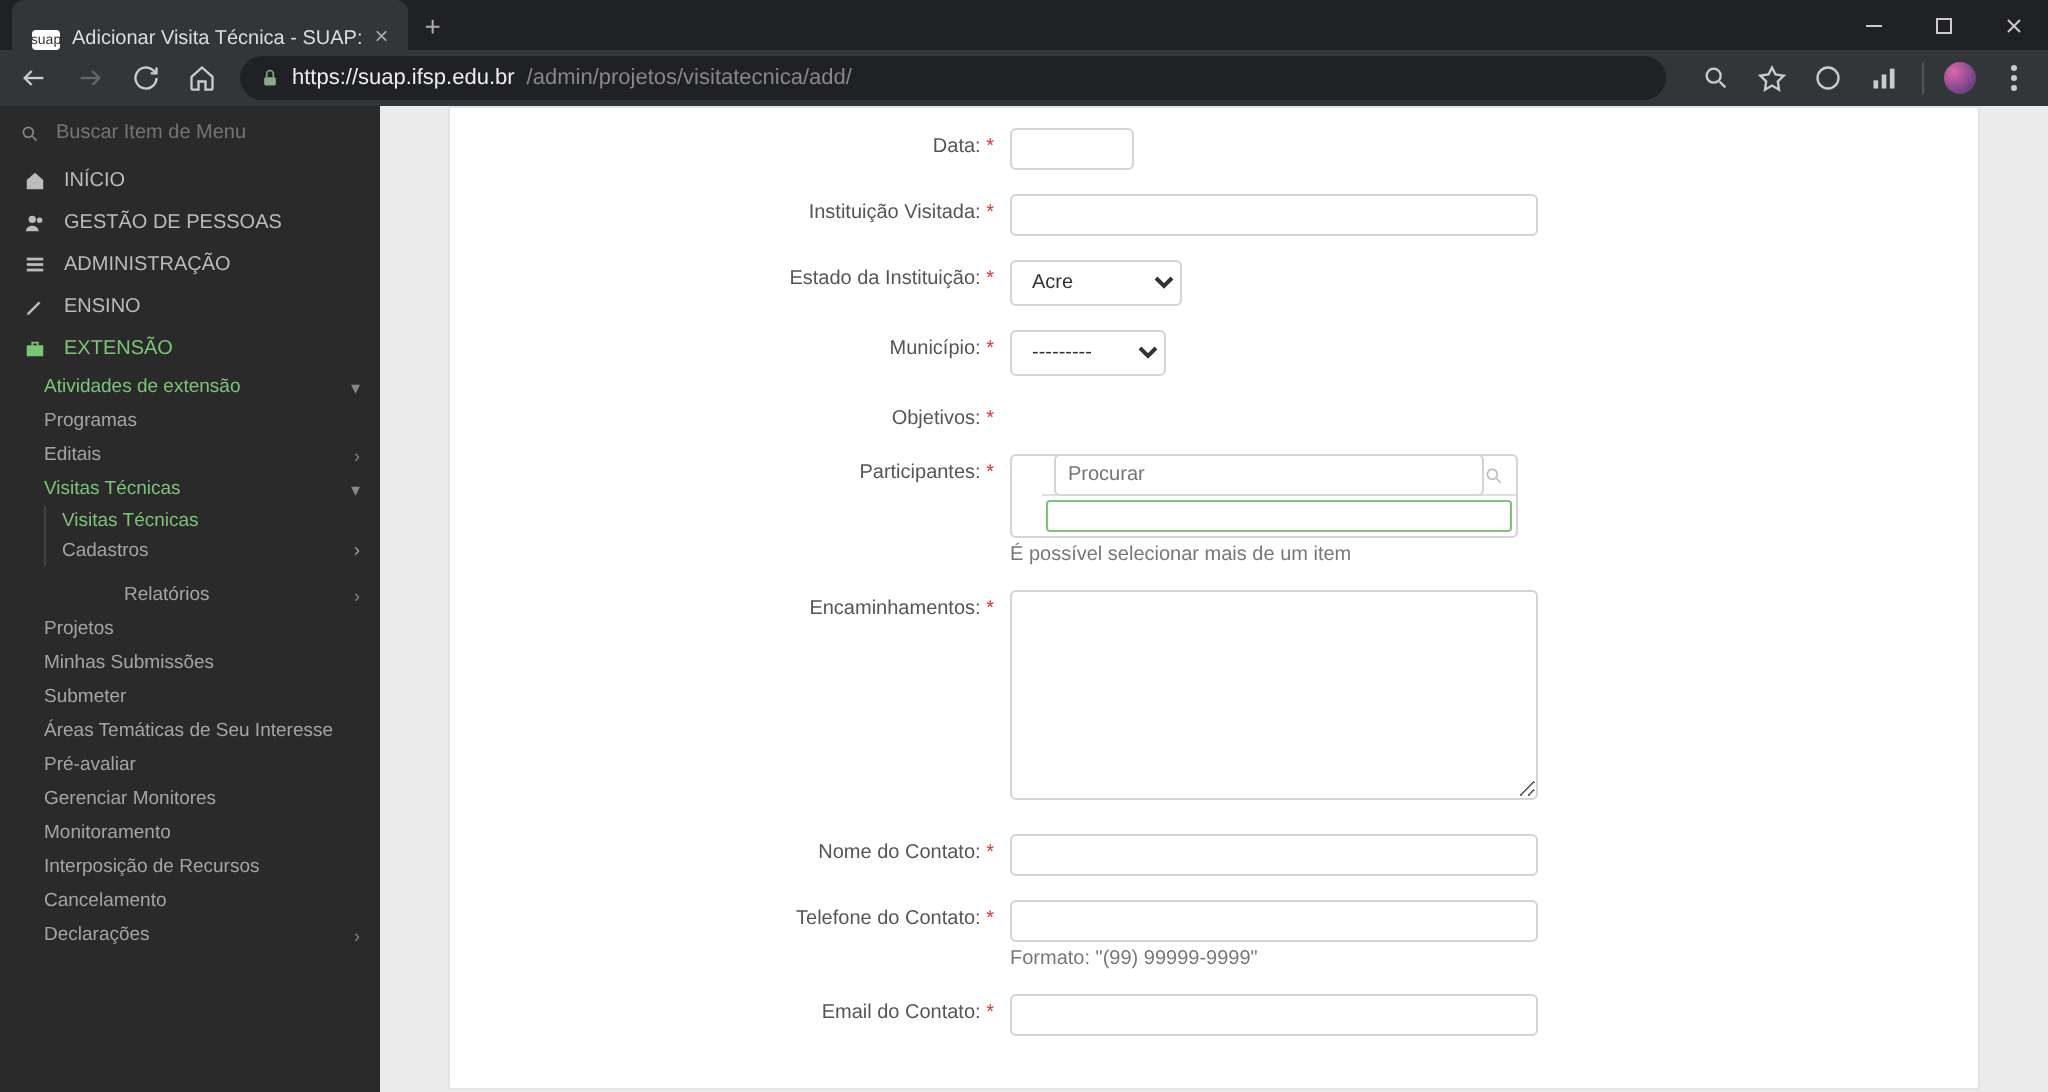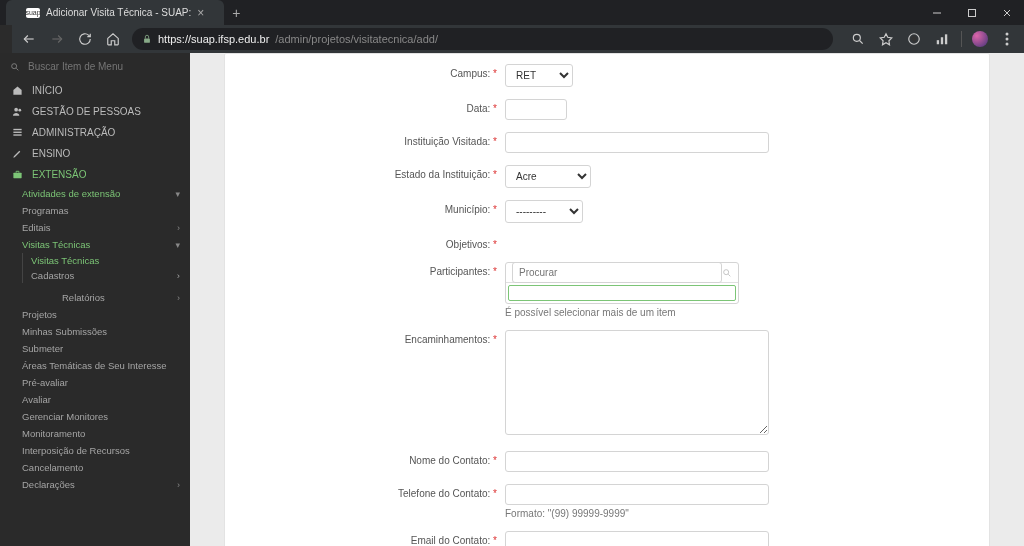--- a/index.html
+++ b/index.html
@@ -1,28 +1,28 @@
 <!DOCTYPE html>
 <html><head>
   <meta charset="utf-8">
   <style>
     * { margin: 0; padding: 0; box-sizing: border-box; font-family: -apple-system, BlinkMacSystemFont, "Segoe UI", Arial, sans-serif; }
     body { width: 1024px; height: 546px; overflow: hidden; background: #2b2b2b; }
 
     
     .titlebar { height: 25px; background: #202124; display: flex; align-items: center; color: #bbb; }
-    .tab { display: flex; align-items: center; background: #323639; height: 25px; padding: 0 20px; border-radius: 6px 6px 0 0; margin-left: 6px; min-width: 160px; font-size: 10px; color: #ddd; gap: 6px; }
+    .tab { display: flex; align-items: flex-end; background: #323639; height: 25px; padding: 0 10px; border-radius: 6px 6px 0 0; margin-left: 6px; min-width: 160px; font-size: 10px; color: #ddd; gap: 6px; }
     .tab-favicon { width: 14px; height: 10px; background: #fff; color: #333; font-size: 7px; display: flex; align-items: center; justify-content: center; border-radius: 2px; }
     .tab-close { margin-left: auto; font-size: 12px; color: #aaa; cursor: pointer; }
     .new-tab { margin-left: 8px; color: #aaa; font-size: 14px; cursor: pointer; }
     .win-controls { margin-left: auto; display: flex; gap: 0; }
     .win-btn { width: 35px; height: 25px; display: flex; align-items: center; justify-content: center; color: #ccc; font-size: 11px; cursor: pointer; }
 
     
-    .addrbar { height: 28px; background: #323639; display: flex; align-items: center; padding: 0 8px; gap: 10px; margin-left: 12px; }
+    .addrbar { height: 28px; background: #323639; display: flex; align-items: center; padding: 0 8px; gap: 10px; }
     .nav-icon { color: #bbb; font-size: 14px; display: flex; align-items: center; justify-content: center; width: 18px; cursor: pointer; }
     .nav-icon.disabled { color: #666; }
     .url-box { flex: 1; background: #202124; border-radius: 12px; height: 22px; display: flex; align-items: center; padding: 0 10px; font-size: 11px; color: #ccc; gap: 6px; }
     .url-host { color: #eee; }
     .url-path { color: #888; }
     .right-icons { display: flex; gap: 10px; align-items: center; margin-left: 6px; }
     .avatar { width: 16px; height: 16px; border-radius: 50%; background: radial-gradient(circle at 30% 30%, #d6a, #437); }
     .divider { width: 1px; height: 16px; background: #555; }
 
     
@@ -53,21 +53,21 @@
     .form-field { flex: 1; padding-right: 220px; }
     .form-field select, .form-field input[type="text"], .form-field textarea {
       border: 1px solid #d4d4d4; border-radius: 3px; padding: 4px 6px; font-size: 10px; color: #333; font-family: inherit; background: #fff;
     }
     .form-field select { padding-right: 20px; }
     .form-field input[type="text"].w-date { width: 62px; }
     .form-field input[type="text"].w-full { width: 100%; max-width: 478px; }
     .form-field input[type="text"].w-contact { width: 100%; max-width: 478px; }
     .form-field textarea { width: 100%; max-width: 478px; height: 105px; resize: both; }
     .hint { font-size: 10px; color: #777; margin-top: 3px; }
-    .participant-box { border: 1px solid #d4d4d4; border-radius: 3px; width: 234px; overflow: hidden; }
+    .participant-box { border: 1px solid #d4d4d4; border-radius: 3px; width: 254px; overflow: hidden; padding-left: 15px; }
     .participant-search { display: flex; align-items: center; padding: 0 6px; border-bottom: 1px solid #e0e0e0; height: 20px; }
     .participant-search input { border: none; outline: none; font-size: 10px; flex: 1; color: #777; }
     .participant-search .sicon { color: #bbb; font-size: 10px; }
     .participant-selection { height: 16px; border: 1px solid #7cc576; margin: 2px; border-radius: 2px; }
 
     
     svg { display: block; }
   </style>
 </head>
 <body>
@@ -263,47 +263,40 @@
     <div class="sub-item">
         <span>Submeter</span>
       </div>
     <div class="sub-item">
         <span>Áreas Temáticas de Seu Interesse</span>
       </div>
     <div class="sub-item">
         <span>Pré-avaliar</span>
       </div>
     <div class="sub-item">
-        <span>Avaliar</span>
-      </div>
-    <div class="sub-item">
         <span>Gerenciar Monitores</span>
       </div>
     <div class="sub-item">
         <span>Monitoramento</span>
       </div>
     <div class="sub-item">
         <span>Interposição de Recursos</span>
       </div>
     <div class="sub-item">
         <span>Cancelamento</span>
       </div>
     <div class="sub-item">
       <span>Declarações</span>
       <span class="chev">›</span>
     </div>
   </div>
 
   <div class="main">
     <div class="form-card">
 
-      <div class="form-row">
-        <div class="form-label"><span>Campus:</span> <span class="req">*</span></div>
-        <div class="form-field"><select><option>RET</option></select></div>
-      </div>
 
       <div class="form-row">
         <div class="form-label"><span>Data:</span> <span class="req">*</span></div>
         <div class="form-field"><input type="text" class="w-date" style=""></div>
       </div>
 
       <div class="form-row">
         <div class="form-label"><span>Instituição Visitada:</span> <span class="req">*</span></div>
         <div class="form-field"><input type="text" class="w-full" style=""></div>
       </div>

